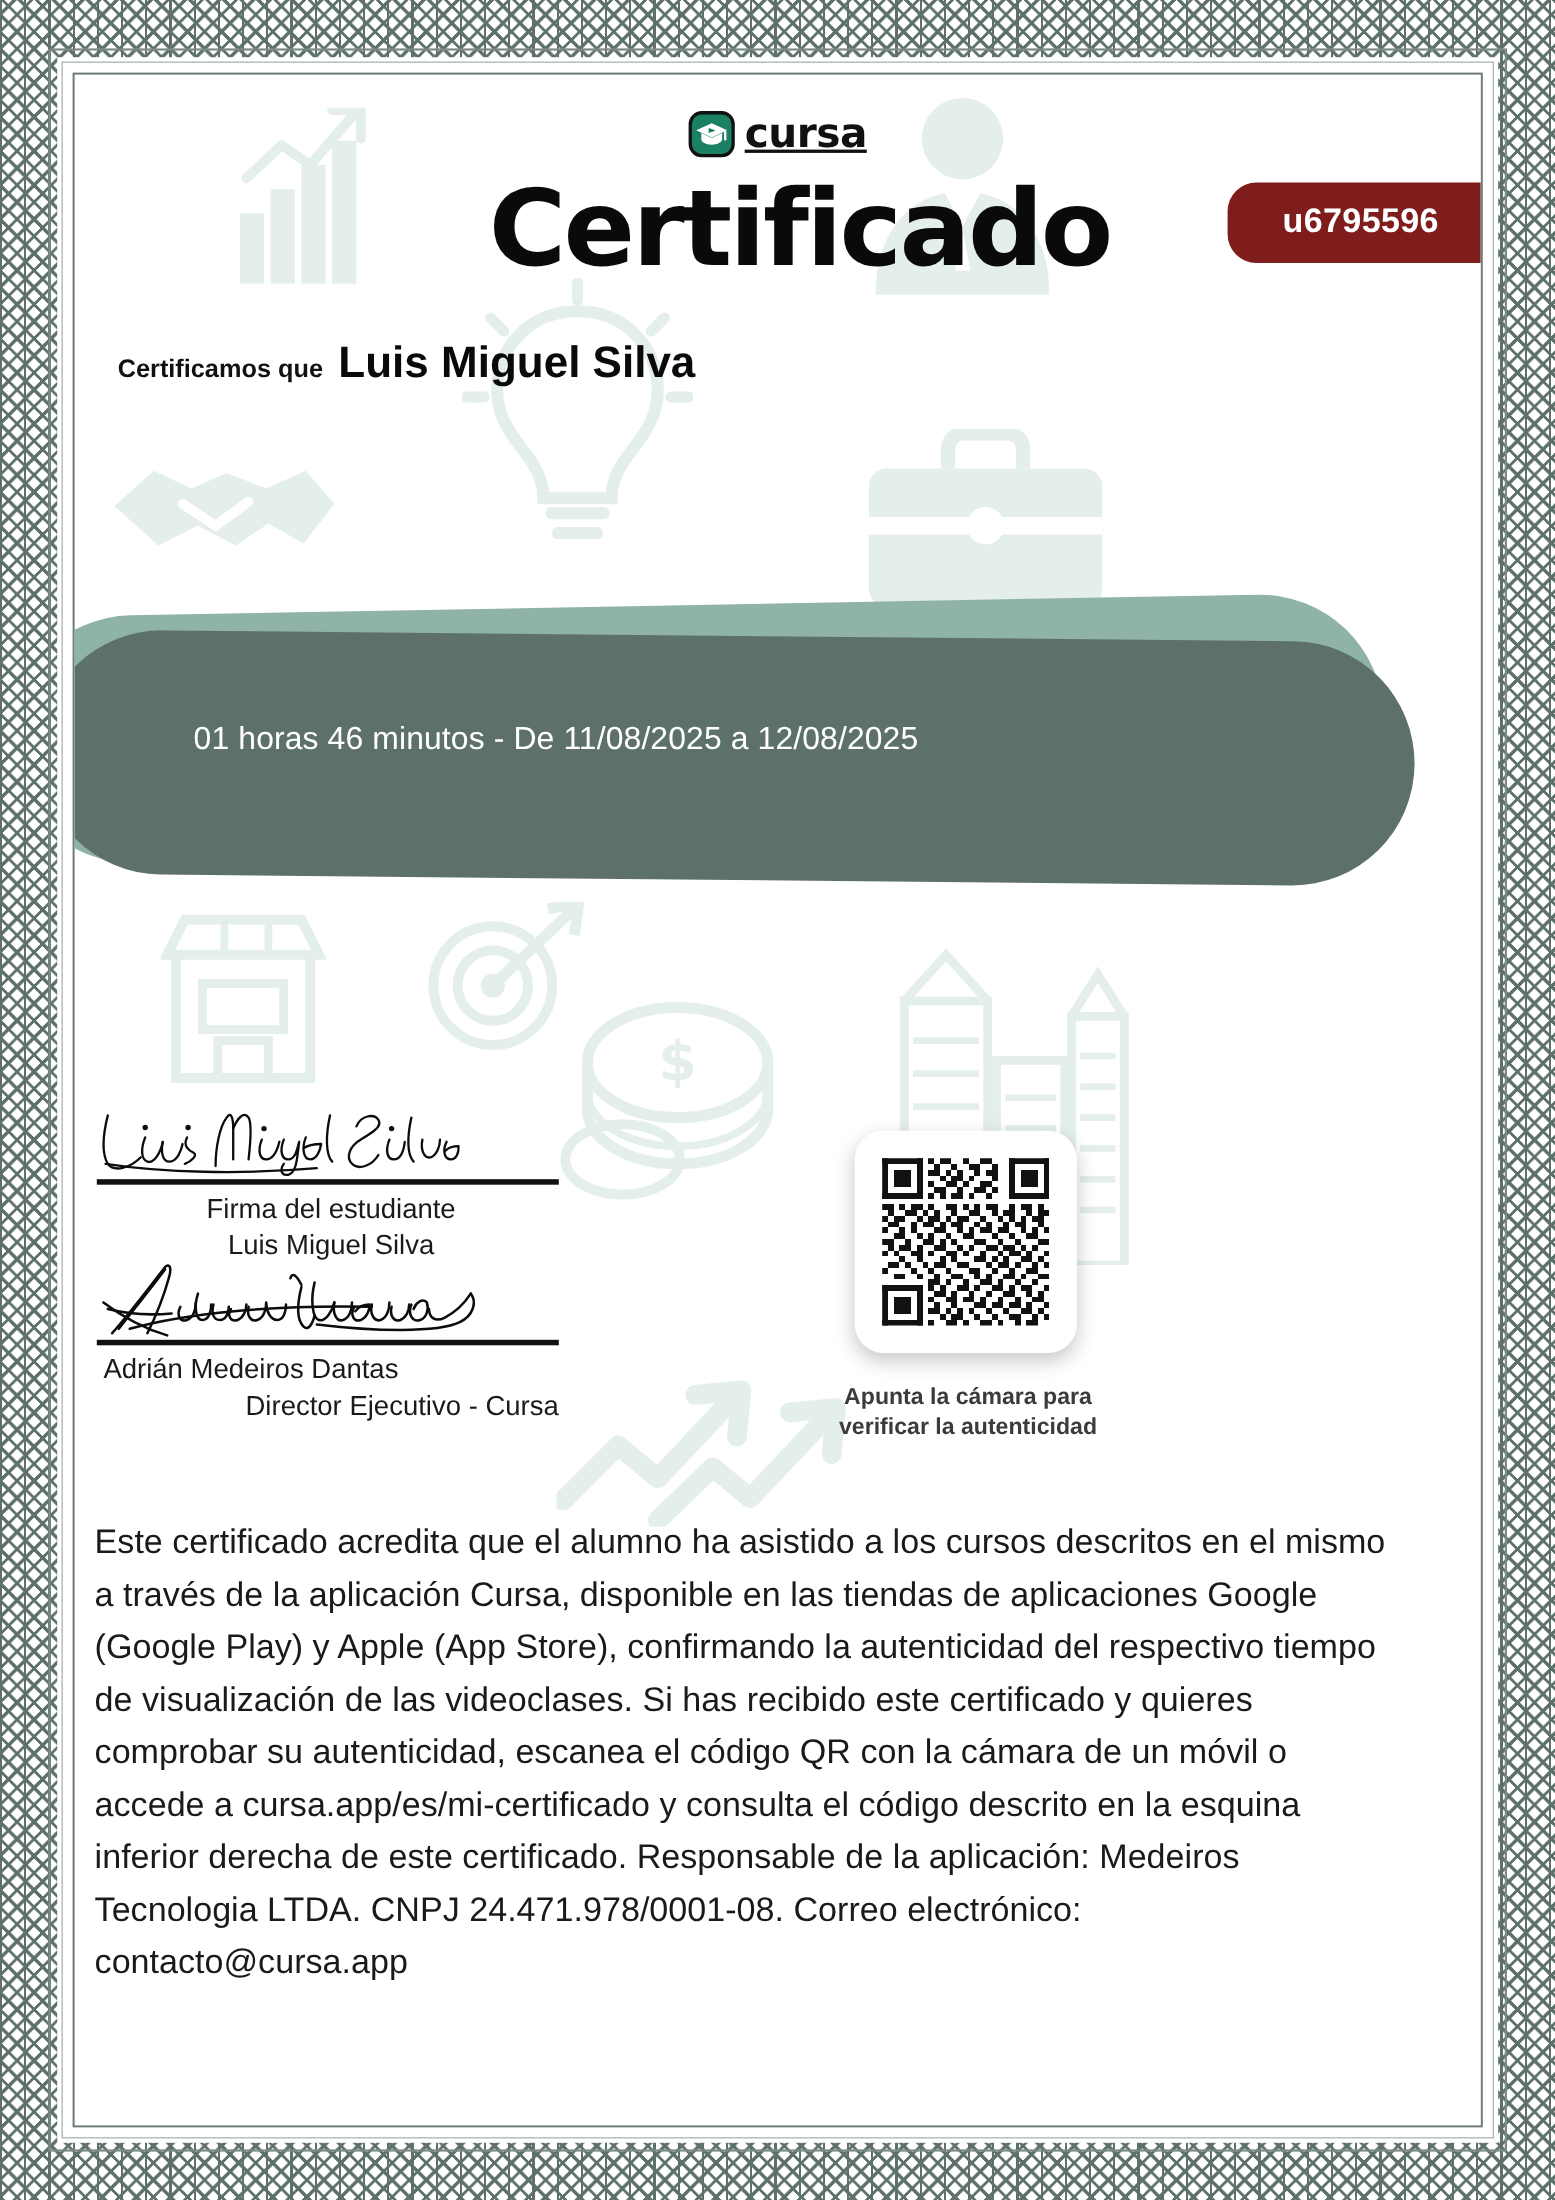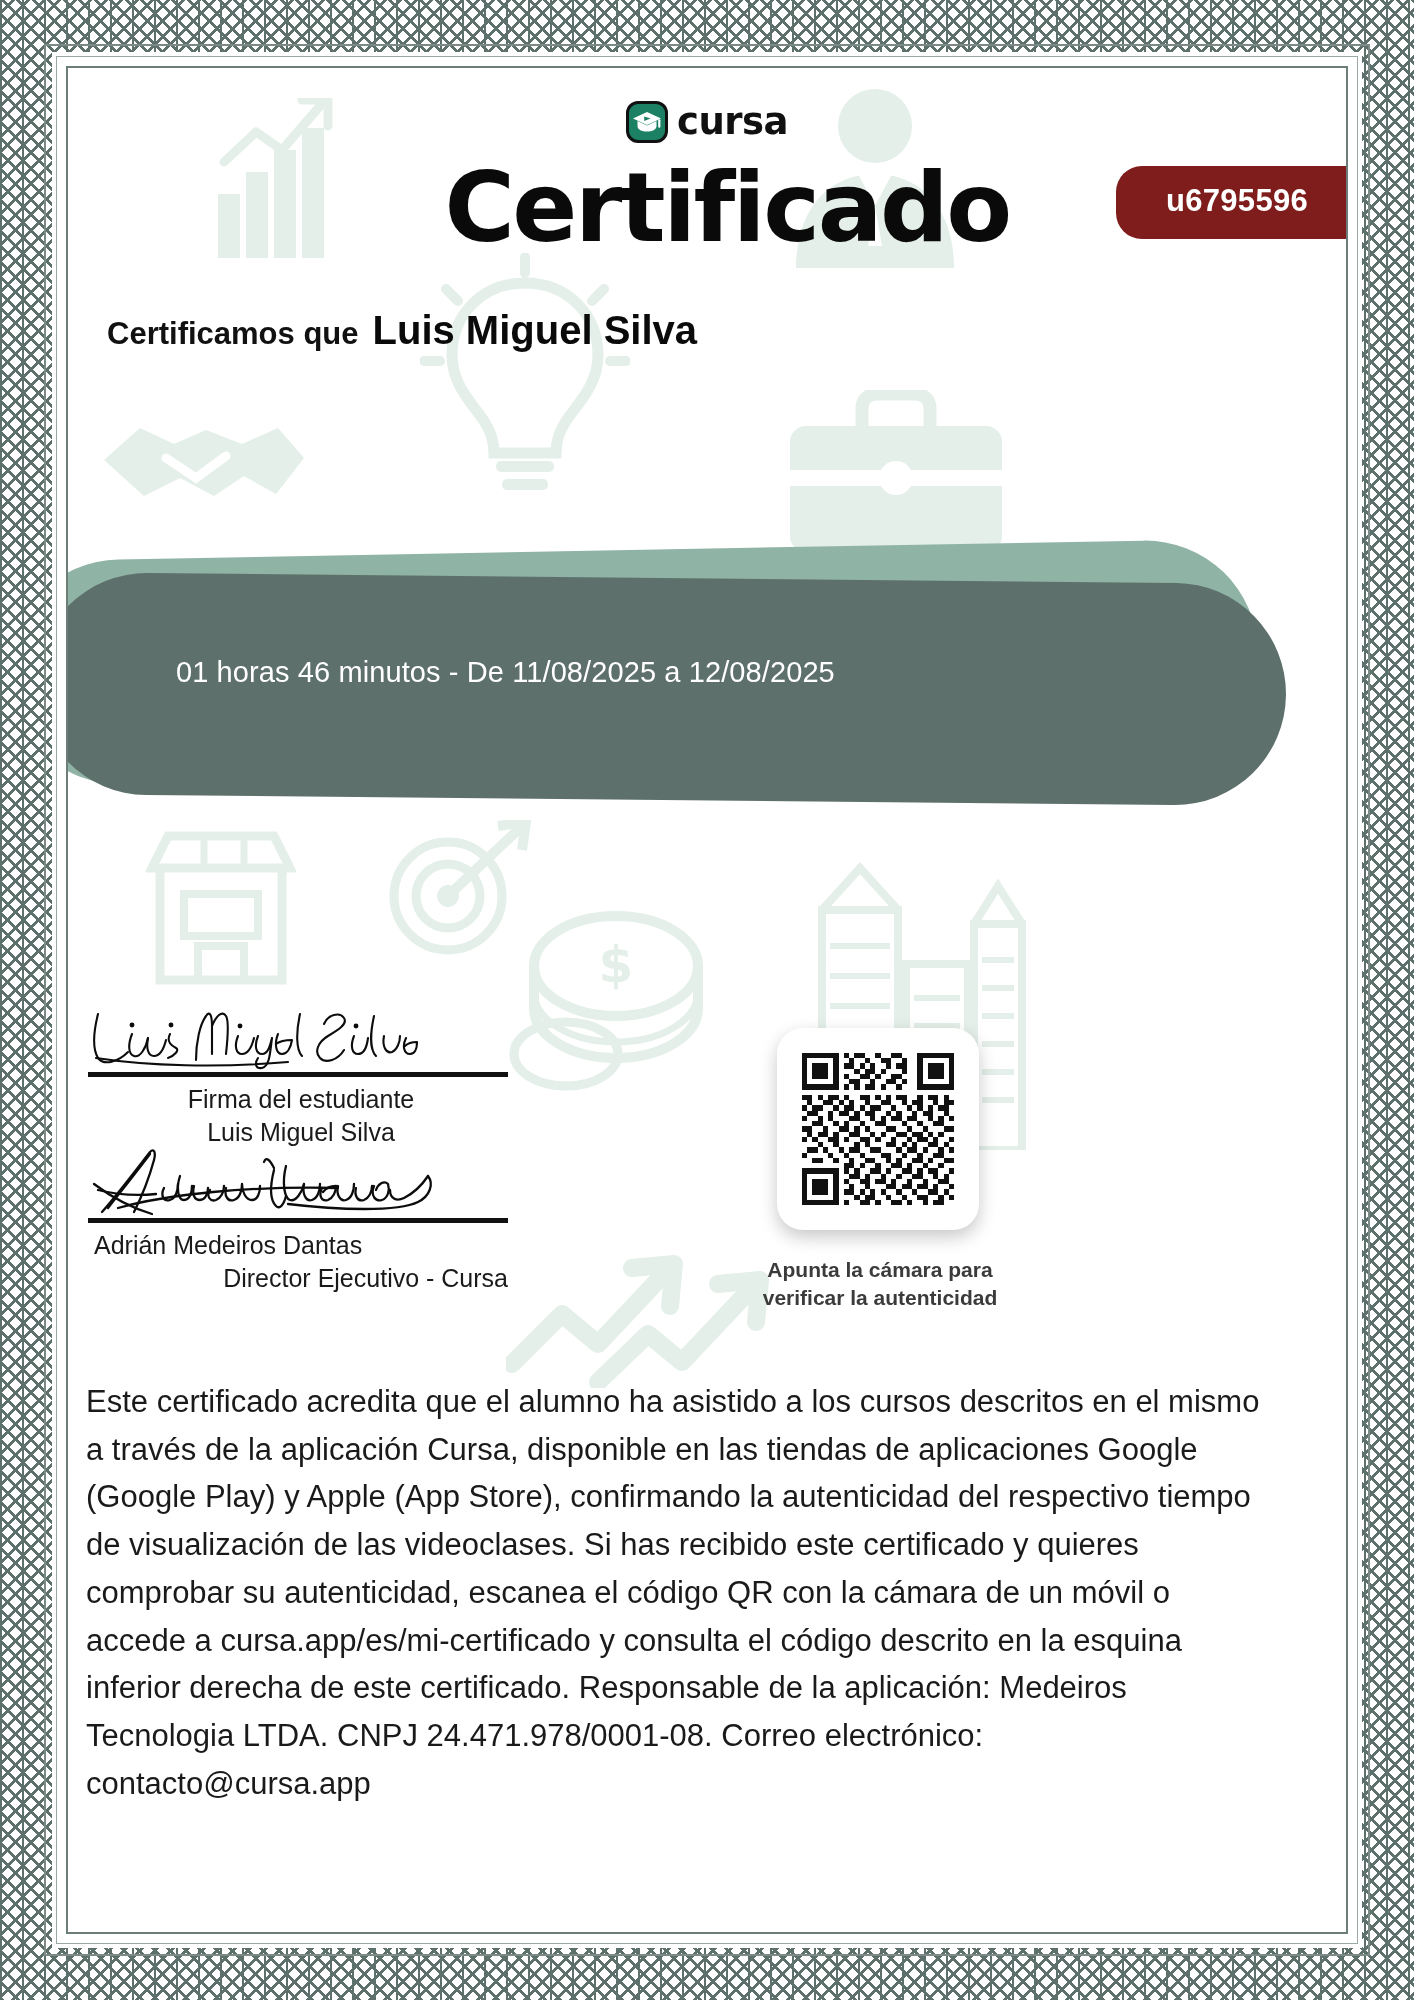--- a/index.html
+++ b/index.html
@@ -93,20 +93,21 @@
     display: flex;
     align-items: center;
     justify-content: center;
   }
   .logo-word {
     font-size: 37px;
     font-weight: bold;
     letter-spacing: -0.5px;
     color: #111111;
     font-family: "DejaVu Sans", sans-serif;
+    text-decoration: underline;
   }
 
   
   .title {
     position: absolute;
     left: 0; right: 0; top: 88px;
     text-align: center;
     font-size: 96px;
     font-weight: bold;
     letter-spacing: -2.5px;
@@ -139,21 +140,21 @@
     top: 240px;
     width: 1200px;
   }
   .stmt-line1 {
     display: flex;
     align-items: baseline;
     gap: 14px;
     white-space: nowrap;
   }
   .stmt-lead {
-    font-size: 31px;
+    font-size: 23px;
     font-weight: bold;
     color: #111111;
     font-family: "Liberation Sans", sans-serif;
   }
   .stmt-name {
     font-size: 40px;
     font-weight: bold;
     color: #0a0a0a;
     font-family: "Liberation Sans", sans-serif;
   }

